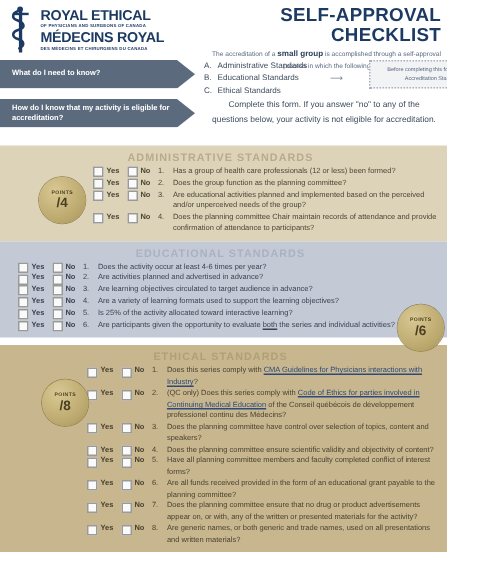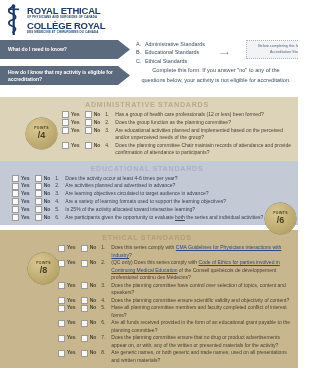--- a/index.html
+++ b/index.html
@@ -112,22 +112,28 @@
     <div class="logo-wrap">
       <svg class="logo-mark" viewBox="0 0 22 34">
         <rect x="9.6" y="2" width="2.2" height="30" fill="#1d3a63"></rect>
         <rect x="5.5" y="5.5" width="10.6" height="1.6" fill="#1d3a63"></rect>
         <path d="M10.7 4 C5 5,4.2 9,8.5 10.5 C13.5 12.3,14.2 15.5,9.5 16.8 C4.8 18.1,4.6 21.6,9 23 C13.4 24.4,13.6 27.4,9.8 29.2" stroke="#1d3a63" stroke-width="1.7" fill="none" stroke-linecap="round"></path>
         <circle cx="10.4" cy="3.2" r="1.9" fill="#1d3a63"></circle>
       </svg>
       <div class="logo-text">
         <div class="rc-line1">ROYAL ETHICAL</div>
         <div class="rc-sub1">OF PHYSICIANS AND SURGEONS OF CANADA</div>
-        <div class="rc-line2">COLLÈGE ROYAL</div>
+        <div class="rc-line2">MÉDECINS ROYAL</div>
         <div class="rc-sub2">DES MÉDECINS ET CHIRURGIENS DU CANADA</div>
+      </div>
+    </div>
+    <div class="title-block">
+      <div class="doc-title">SELF-APPROVAL CHECKLIST</div>
+      <div class="doc-sub">
+        <span>The accreditation of a </span><b>small group</b><span> is accomplished through a self-approval process in which the following standards must be met.</span>
       </div>
     </div>
   </div>
 
   <div class="callout-row">
     <div class="arrow-tag">What do I need to know?</div>
     <div class="callout-body">
       <div class="std-list">
         <div>
           <span class="ltr">A.</span>

